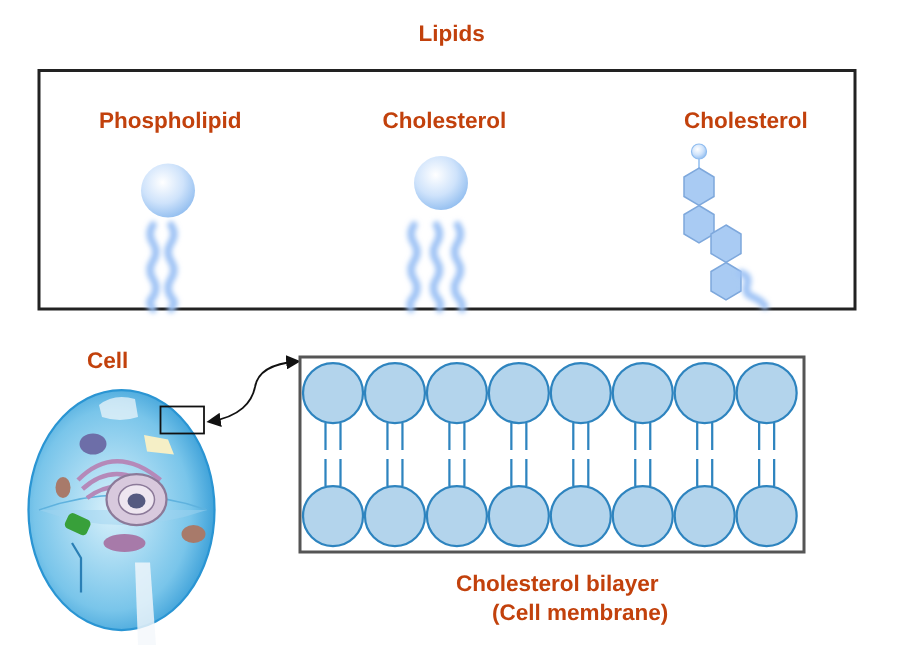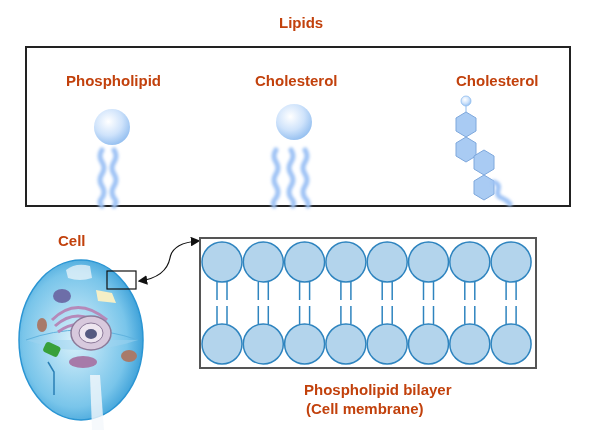--- a/index.html
+++ b/index.html
@@ -8,22 +8,22 @@
   #diagram{position:absolute;left:0;top:0;}
 </style>
 </head>
 <body>
 
 <div class="lbl" style="left:279px;top:14px;font-size:15px;">Lipids</div>
 <div class="lbl" style="left:66px;top:72px;">Phospholipid</div>
 <div class="lbl" style="left:255px;top:72px;">Cholesterol</div>
 <div class="lbl" style="left:418px;top:72px;margin-left:38px;">Cholesterol</div>
 <div class="lbl" style="left:58px;top:232px;">Cell</div>
-<div class="lbl" style="left:304px;top:381px;">Phospholipid bilayer</div>
-<div class="lbl" style="left:306px;top:400px;">(Cell membrane)</div>
+<div class="lbl" style="left:304px;top:381px;">Cholesterol bilayer</div>
+<div class="lbl" style="left:328px;top:400px;">(Cell membrane)</div>
 
 <svg id="diagram" width="611" height="435" viewBox="0 0 611 435">
   <defs>
     <radialGradient id="headGrad" cx="0.4" cy="0.35" r="0.7">
       <stop offset="0" stop-color="#ffffff"></stop>
       <stop offset="0.55" stop-color="#cfe3fb"></stop>
       <stop offset="1" stop-color="#8fbcef"></stop>
     </radialGradient>
     <filter id="glow" x="-50%" y="-50%" width="200%" height="200%">
       <feGaussianBlur stdDeviation="1.6"></feGaussianBlur>

